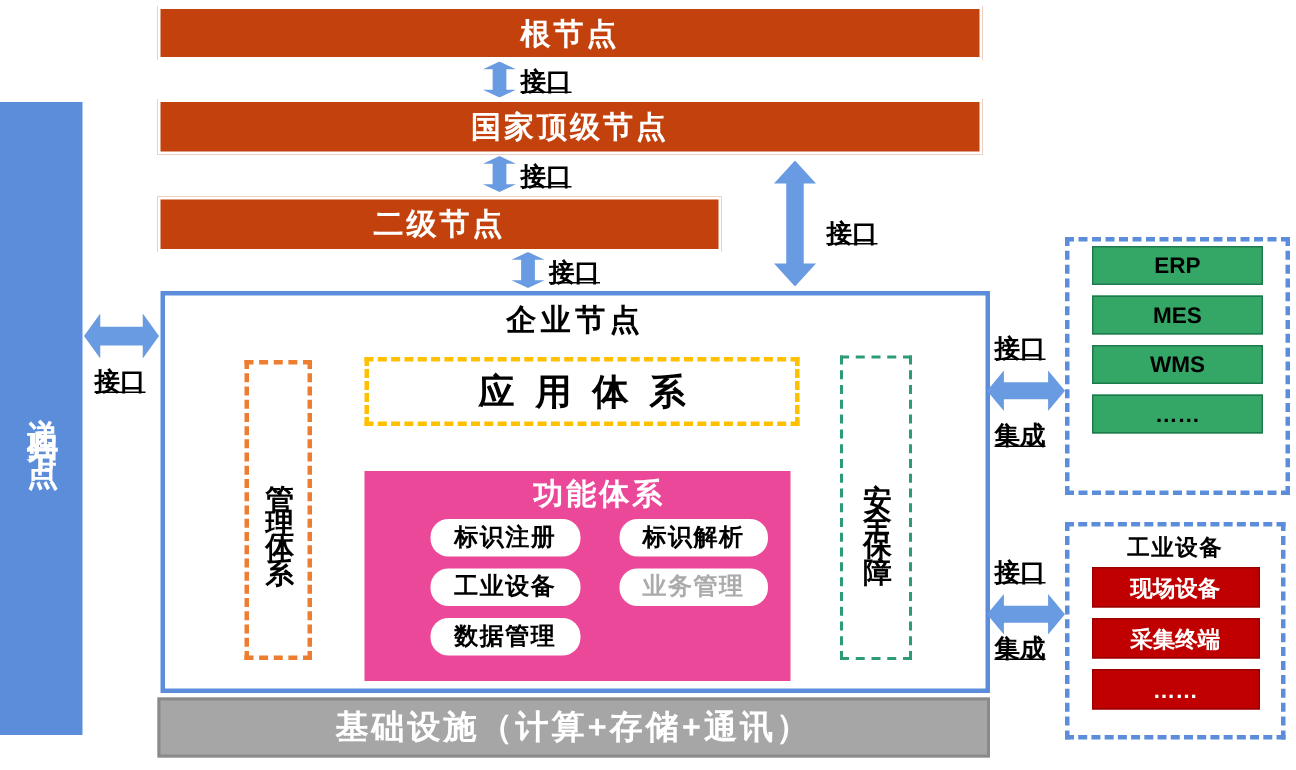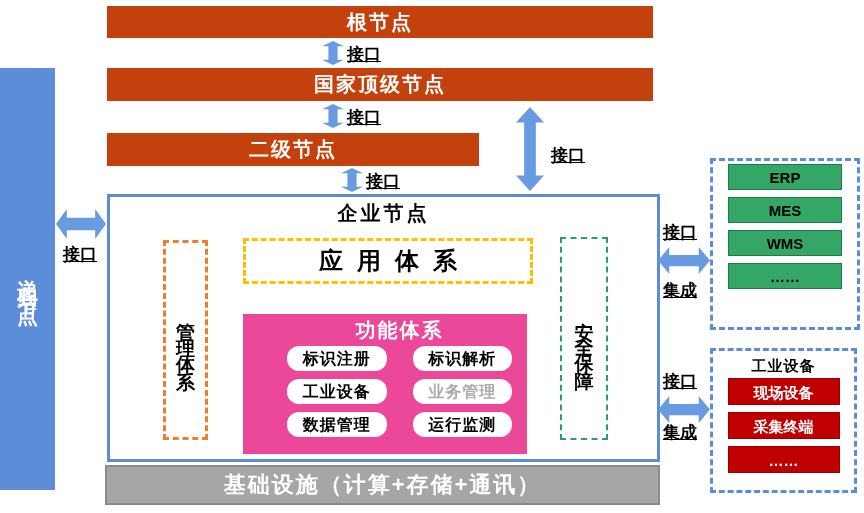--- a/index.html
+++ b/index.html
@@ -103,21 +103,20 @@
     <div class="abs v-dashed sec" style="left:450px;top:40px;width:48px;height:203px;">安全保障</div>
 
     <div class="abs fn-box" style="left:133px;top:117px;width:284px;height:140px;">
       <div class="fn-title">功能体系</div>
       <div class="fn-grid">
         <div class="fn-btn">标识注册</div>
         <div class="fn-btn">标识解析</div>
         <div class="fn-btn">工业设备</div>
         <div class="fn-btn muted">业务管理</div>
         <div class="fn-btn">数据管理</div>
-        <div class="fn-btn">运行监测</div>
       </div>
     </div>
   </div>
 
   <div class="abs infra-bar" style="left:105px;top:465px;width:555px;height:40px;">基础设施（计算+存储+通讯）</div>
 
   <div class="abs conn-label" style="left:663px;top:221px;">接口</div>
   <svg class="abs" style="left:658px;top:247px;" width="52" height="27" viewBox="0 0 60 24" preserveAspectRatio="none">
     <polygon class="arrow" points="0,12 13,0 13,7 47,7 47,0 60,12 47,24 47,17 13,17 13,24"></polygon>
   </svg>

